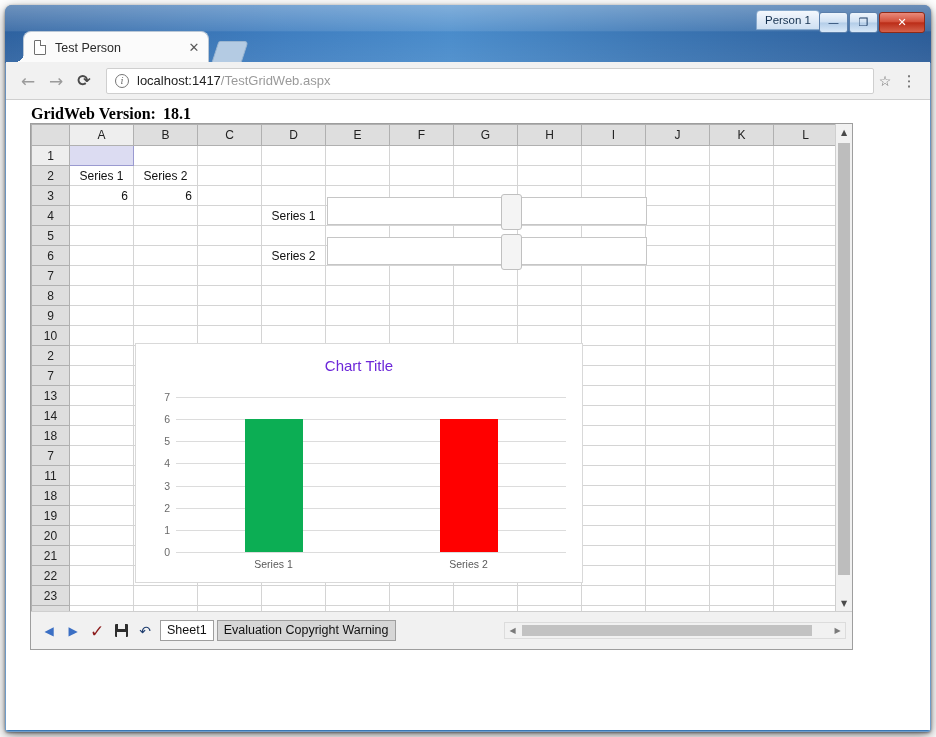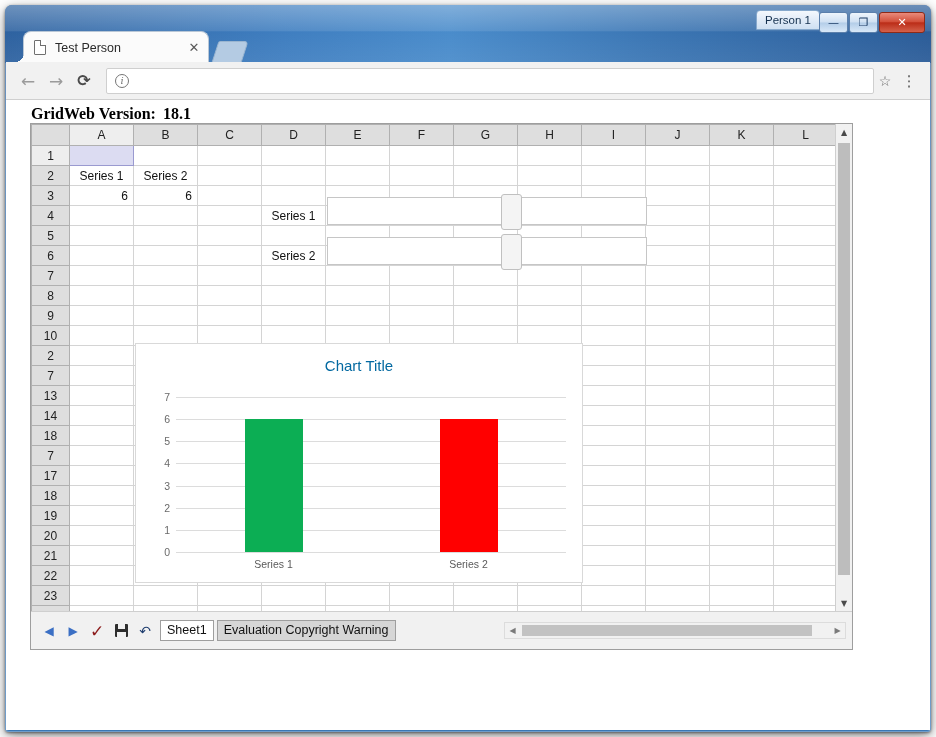--- a/index.html
+++ b/index.html
@@ -337,21 +337,21 @@
     width: 448px; height: 240px;
     background: #ffffff;
     border: 1px solid #d9d9d9;
     overflow: hidden;
   }
   #chart-title {
     position: absolute;
     left: 0; right: 0; top: 13px;
     text-align: center;
     font-size: 15px;
-    color: #0369a1;
+    color: #6d28d9;
     font-family: "Liberation Sans", sans-serif;
   }
   #plot {
     position: absolute;
     left: 40px; top: 53px;
     width: 390px; height: 155px;
   }
   .ytick {
     position: absolute;
     right: 100%;
@@ -540,20 +540,21 @@
         <span>←</span>
       </div>
       <div class="nav-btn">
         <span>→</span>
       </div>
       <div class="nav-btn reload active">
         <span>⟳</span>
       </div>
       <div id="omnibox">
         <span id="info-icon">i</span>
+        <span id="url-text"><span class="host">localhost:1417</span><span class="path">/TestGridWeb.aspx</span></span>
       </div>
       <div id="star-btn">☆</div>
       <div id="menu-btn">⋮</div>
     </div>
 
     <div id="viewport">
 
       <div id="page-heading">
         <span class="label">GridWeb Version:</span><span class="value">18.1</span>
       </div>
@@ -814,21 +815,21 @@
                   <td class="cell" style="width: 64px;"></td>
                   <td class="cell" style="width: 64px;"></td>
                   <td class="cell" style="width: 64px;"></td>
                   <td class="cell" style="width: 64px;"></td>
                   <td class="cell" style="width: 64px;"></td>
                   <td class="cell" style="width: 64px;"></td>
                   <td class="cell" style="width: 64px;"></td>
                   <td class="cell" style="width: 64px;"></td>
                 </tr>
                 <tr>
-                  <td class="rowhead">17</td>
+                  <td class="rowhead">11</td>
                   <td class="cell" style="width: 64px;"></td>
                   <td class="cell" style="width: 64px;"></td>
                   <td class="cell" style="width: 64px;"></td>
                   <td class="cell" style="width: 64px;"></td>
                   <td class="cell" style="width: 64px;"></td>
                   <td class="cell" style="width: 64px;"></td>
                   <td class="cell" style="width: 64px;"></td>
                   <td class="cell" style="width: 64px;"></td>
                   <td class="cell" style="width: 64px;"></td>
                   <td class="cell" style="width: 64px;"></td>

